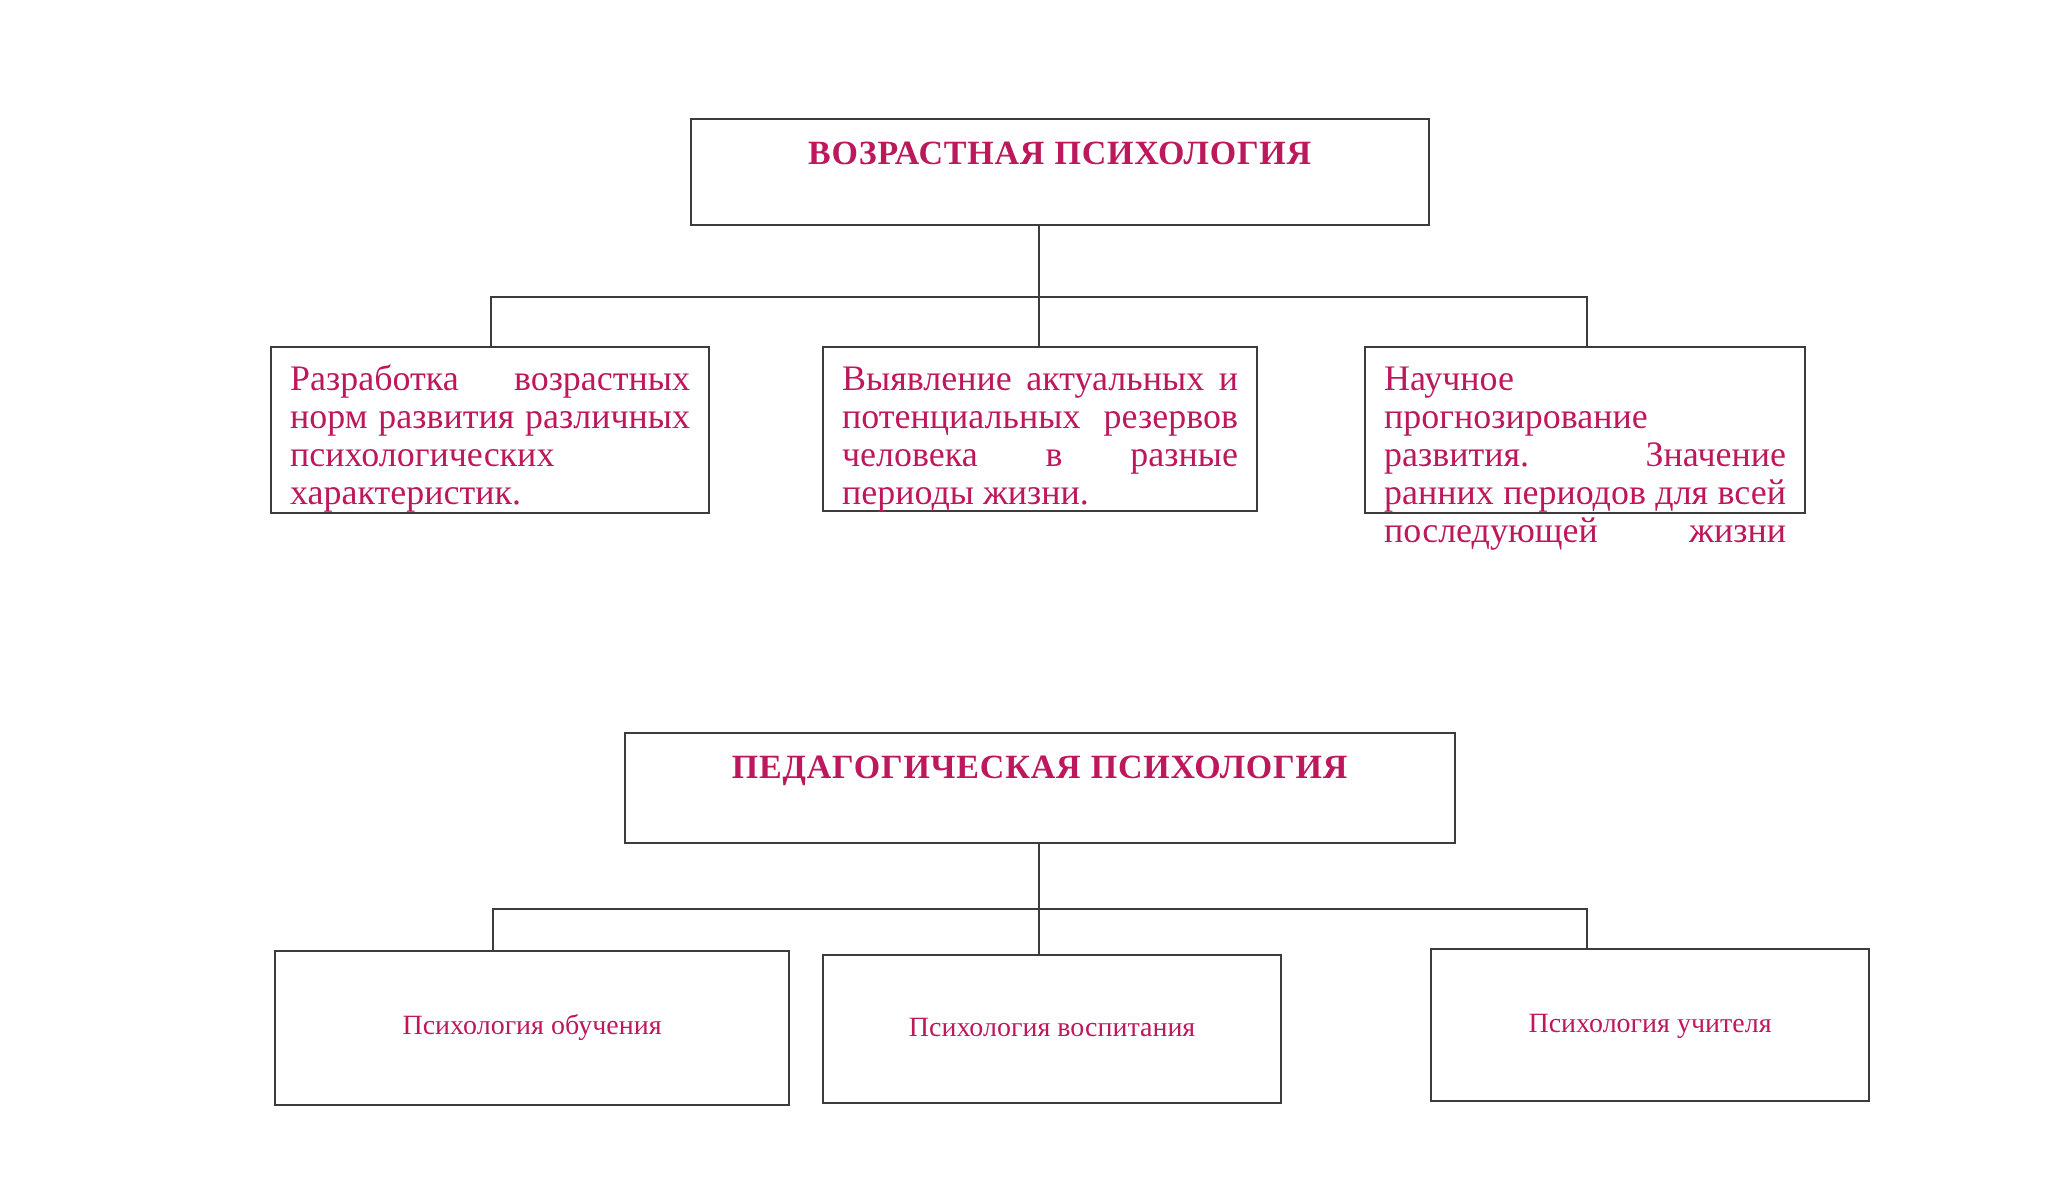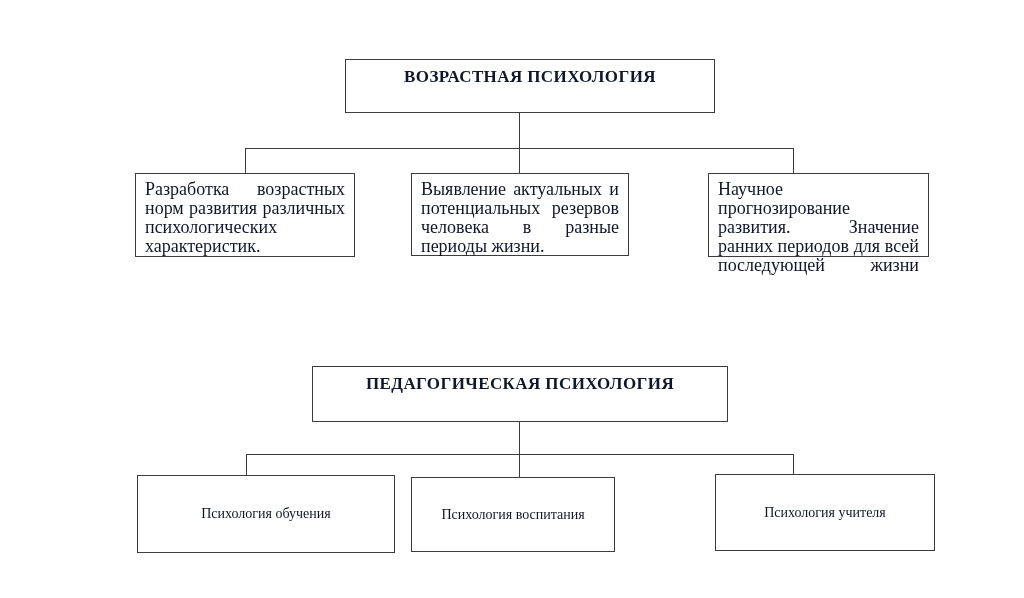--- a/index.html
+++ b/index.html
@@ -6,21 +6,21 @@
     margin: 0;
     padding: 0;
     background: #ffffff;
   }
   #canvas {
     position: relative;
     width: 1024px;
     height: 598px;
     background: #ffffff;
     font-family: "Liberation Serif", "DejaVu Serif", serif;
-    color: #0f172a;
+    color: #be185d;
     overflow: hidden;
   }
   .box {
     position: absolute;
     box-sizing: border-box;
     border: 1px solid #3c3c3c;
     background: #ffffff;
   }
   .title-box {
     text-align: center;
@@ -62,28 +62,28 @@
 
   <div class="vline" style="left:519px; top:113px; height:60px;"></div>
   <div class="hline" style="left:245px; top:148px; width:549px;"></div>
   <div class="vline" style="left:245px; top:148px; height:25px;"></div>
   <div class="vline" style="left:793px; top:148px; height:25px;"></div>
 
   <div class="box task-box" style="left:135px; top:173px; width:220px; height:84px;">Разработка возрастных норм развития различных психологических характеристик.</div>
 
   <div class="box task-box" style="left:411px; top:173px; width:218px; height:83px;">Выявление актуальных и потенциальных резервов человека в разные периоды жизни.</div>
 
-  <div class="box task-box justify-last" style="left:682px; top:173px; width:221px; height:84px;margin-left:26px;">Научное прогнозирование развития. Значение ранних периодов для всей последующей жизни</div>
+  <div class="box task-box justify-last" style="left:682px; top:173px; width:221px; height:84px;">Научное прогнозирование развития. Значение ранних периодов для всей последующей жизни</div>
 
   <div class="box title-box" style="left:312px; top:366px; width:416px; height:56px;">ПЕДАГОГИЧЕСКАЯ ПСИХОЛОГИЯ</div>
 
   <div class="vline" style="left:519px; top:422px; height:55px;"></div>
   <div class="hline" style="left:246px; top:454px; width:548px;"></div>
   <div class="vline" style="left:246px; top:454px; height:21px;"></div>
   <div class="vline" style="left:793px; top:454px; height:20px;"></div>
 
   <div class="box leaf-box" style="left:137px; top:475px; width:258px; height:78px;">Психология обучения</div>
 
-  <div class="box leaf-box" style="left:411px; top:477px; width:204px; height:75px;">Психология воспитания</div>
+  <div class="box leaf-box" style="left:411px; top:477px; width:230px; height:75px;">Психология воспитания</div>
 
   <div class="box leaf-box" style="left:715px; top:474px; width:220px; height:77px;">Психология учителя</div>
 
 </div>
 
 </body></html>

